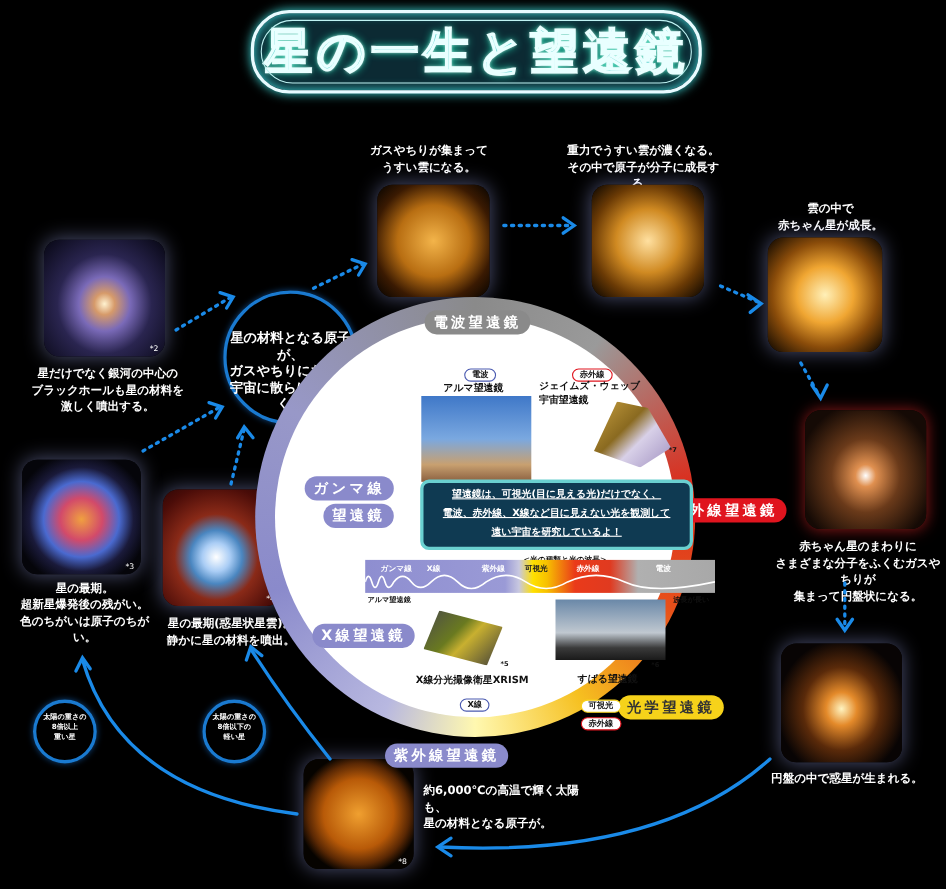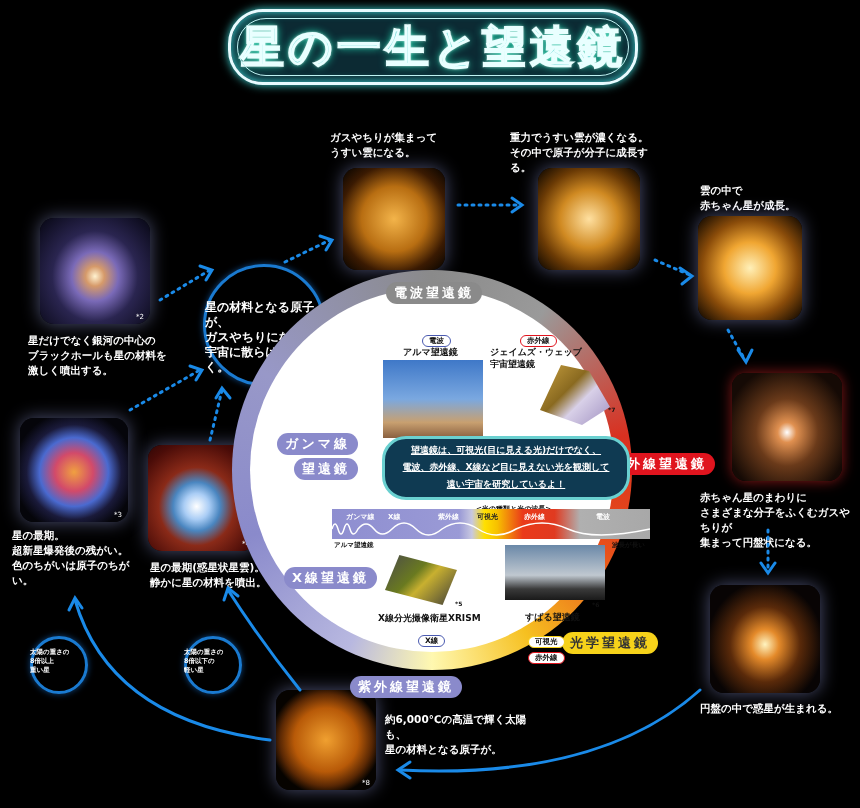--- a/index.html
+++ b/index.html
@@ -2,39 +2,39 @@
 <html><head>
 <meta charset="utf-8">
 <style>
   html,body{margin:0;padding:0;background:#000;}
   body{width:860px;height:808px;position:relative;overflow:hidden;font-family:"DejaVu Sans",sans-serif;color:#fff;}
   .abs{position:absolute;}
   .title-box{left:228px;top:9px;width:404px;height:70px;border-radius:35px;border:3px solid #e8fbff;
     box-shadow:0 0 10px #3fd7d7,inset 0 0 10px #3fd7d7;background:#0c2a33;display:flex;align-items:center;justify-content:center;}
   .title-box::before{content:"";position:absolute;left:6px;top:6px;right:6px;bottom:6px;border-radius:30px;border:1.5px solid #bff3f3;}
   .title-text{font-size:44px;font-weight:bold;color:#5fd1cf;letter-spacing:4px;text-shadow:0 0 3px #fff,0 0 8px #2fc;-webkit-text-stroke:1.5px #e9ffff;}
-  .cap{font-size:10.5px;font-weight:bold;text-align:left;line-height:15px;white-space:pre-line;color:#fff;}
+  .cap{font-size:10.5px;font-weight:bold;text-align:center;line-height:15px;white-space:pre-line;color:#fff;}
   .photo{border-radius:14px;box-shadow:0 0 18px rgba(170,180,255,.45);overflow:hidden;}
   .photo .fn{position:absolute;right:6px;bottom:3px;font-size:7px;color:#fff;}
   .neb1{background:radial-gradient(circle at 50% 50%,#f3b44a 0%,#b86e12 45%,#3a1a02 75%,#050300 100%);}
   .neb2{background:radial-gradient(circle at 50% 50%,#ffe0a0 0%,#d08a22 40%,#6a3a05 70%,#080400 100%);}
   .neb3{background:radial-gradient(circle at 50% 50%,#fff0b8 0%,#f0a632 35%,#8a4c0a 65%,#080400 100%);}
   .gal{background:radial-gradient(ellipse at 50% 55%,#fff2d0 0%,#d69a6a 12%,#7a6ab8 30%,#2a2550 55%,#060612 100%);}
   .sn{background:radial-gradient(circle at 50% 52%,#f0a040 0%,#d24a6a 25%,#4a6ad0 45%,#1a1a3a 62%,#05050a 80%);}
   .pn{background:radial-gradient(ellipse at 45% 58%,#fff 0%,#aacdf5 15%,#4a86c0 28%,#8a2a18 45%,#4a0c08 75%,#200404 100%);}
   .proto{background:radial-gradient(ellipse at 50% 55%,#fff 0%,#e09050 12%,#6a3a1a 40%,#150a05 80%);}
   .disk{background:radial-gradient(ellipse at 50% 55%,#fff4c0 0%,#e48a2a 18%,#5a2a0a 45%,#080404 75%);}
   .sun{background:radial-gradient(circle at 50% 50%,#f0a030 0%,#b85a08 45%,#5a2804 65%,#060300 78%);}
   .ring-small{border:3px solid #1a7ad0;border-radius:50%;box-shadow:0 0 6px rgba(30,140,255,.5);}
   .big-circle{left:232px;top:270px;width:400px;height:400px;border-radius:50%;
     background:conic-gradient(from 0deg,#8a8a8a 0deg,#9a9a9a 35deg,#d93020 80deg,#e8501a 115deg,#f6c020 150deg,#fff8b0 180deg,#b8b8e0 205deg,#8a8acb 250deg,#9898c8 300deg,#8a8a8a 360deg);}
   .big-inner{left:250px;top:288px;width:364px;height:364px;border-radius:50%;background:#fff;}
   .pill{display:inline-block;font-weight:bold;color:#fff;border-radius:14px;padding:2px 8px;letter-spacing:3px;font-size:13px;}
   .tag{display:inline-block;border-radius:8px;border:1.5px solid;font-size:7.5px;font-weight:bold;padding:0 6px;background:#fff;color:#111;}
-  .info-bubble{left:382px;top:436px;width:242px;height:58px;border-radius:24px;background:#0f3a52;border:3px solid #6ad0d0;}
+  .info-bubble{left:382px;top:436px;width:242px;height:58px;border-radius:8px;background:#0f3a52;border:3px solid #6ad0d0;}
   .info-text{font-size:9px;font-weight:bold;text-align:center;line-height:17px;white-space:pre-line;color:#fff;padding-top:3px;text-decoration:underline;}
   .spectrum{left:332px;top:509px;width:318px;height:30px;
     background:linear-gradient(90deg,#8e8ed0 0%,#9a9ad6 40%,#c8c8e0 44%,#ffe000 48%,#f7c000 52%,#ea3a1a 60%,#e03a20 70%,#b0b0b0 78%,#a8a8a8 100%);}
   .spec-label{font-size:7px;font-weight:bold;color:#fff;top:3px;}
   .small-label{font-size:7.5px;font-weight:bold;color:#111;}
 </style>
 </head>
 <body>
 
 <div class="abs title-box">

